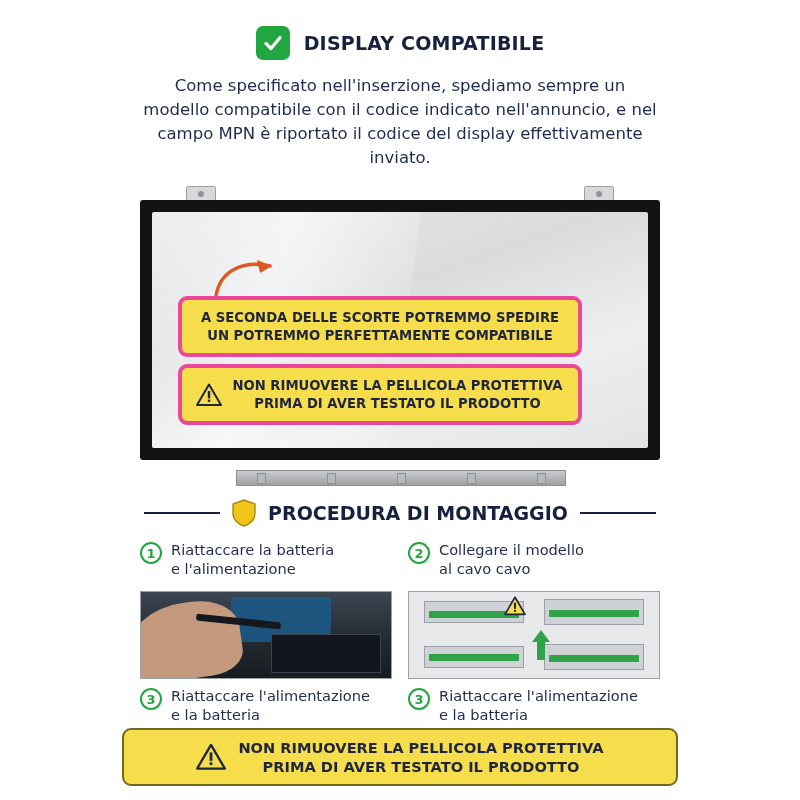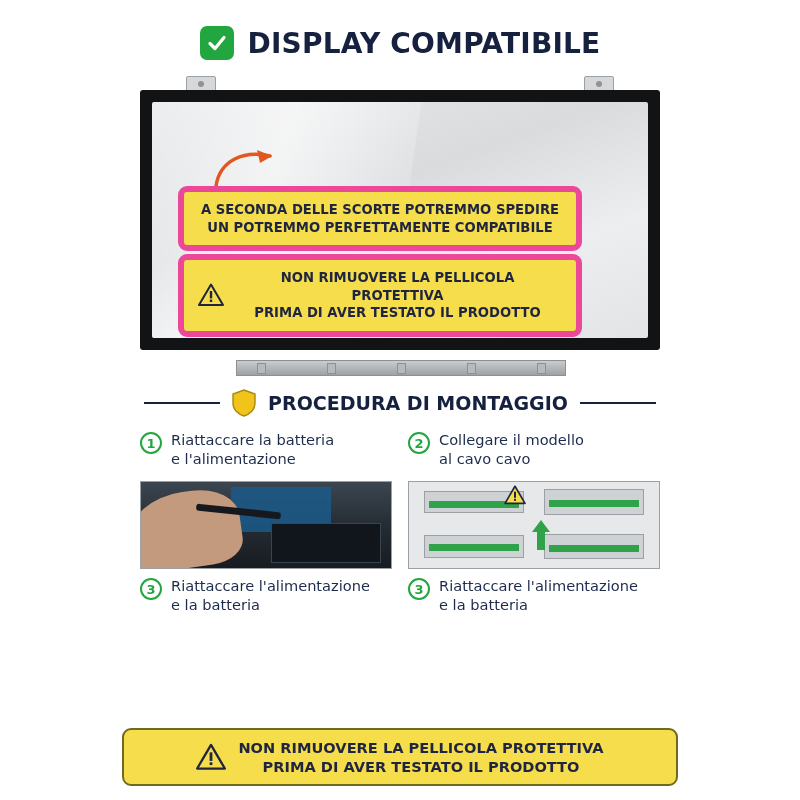--- a/index.html
+++ b/index.html
@@ -52,21 +52,21 @@
     height: 34px;
     border-radius: 7px;
     background: #22a63f;
     display: flex;
     align-items: center;
     justify-content: center;
     flex: none;
   }
   .check-badge svg { display:block; }
   .header-title {
-    font-size: 28px;
+    font-size: 19px;
     font-weight: bold;
     color: #15213f;
     letter-spacing: 0.2px;
     white-space: nowrap;
   }
 
   .intro {
     margin: 14px auto 0 auto;
     width: 520px;
     text-align: center;
@@ -160,21 +160,21 @@
     top: 68px;
     width: 70px;
     height: 44px;
   }
 
   .callout {
     position: absolute;
     left: 38px;
     width: 404px;
     background: #f5dd4b;
-    border: 6px solid #ec4899;
+    border: 4px solid #ec4899;
     border-radius: 9px;
     box-sizing: border-box;
     text-align: center;
     color: #1f2540;
     font-weight: bold;
     font-size: 13.2px;
     line-height: 1.33;
     padding: 9px 8px;
   }
   .callout.one { top: 110px; }
@@ -359,20 +359,21 @@
 
     <div class="header-row">
       <div class="check-badge">
         <svg width="22" height="22" viewBox="0 0 22 22" aria-hidden="true">
           <path d="M4 11.5 L9 16.5 L18 5.5" fill="none" stroke="#ffffff" stroke-width="3.2" stroke-linecap="round" stroke-linejoin="round"></path>
         </svg>
       </div>
       <div class="header-title">DISPLAY COMPATIBILE</div>
     </div>
 
+    <div class="intro">Come specificato nell'inserzione, spediamo sempre un modello compatibile con il codice indicato nell'annuncio, e nel campo MPN è riportato il codice del display effettivamente inviato.</div>
 
     <div class="panel-wrap">
       <div class="bracket l"></div>
       <div class="bracket r"></div>
 
       <div class="panel">
         <div class="panel-inner">
           <div class="panel-glare"></div>
         </div>
       </div>

